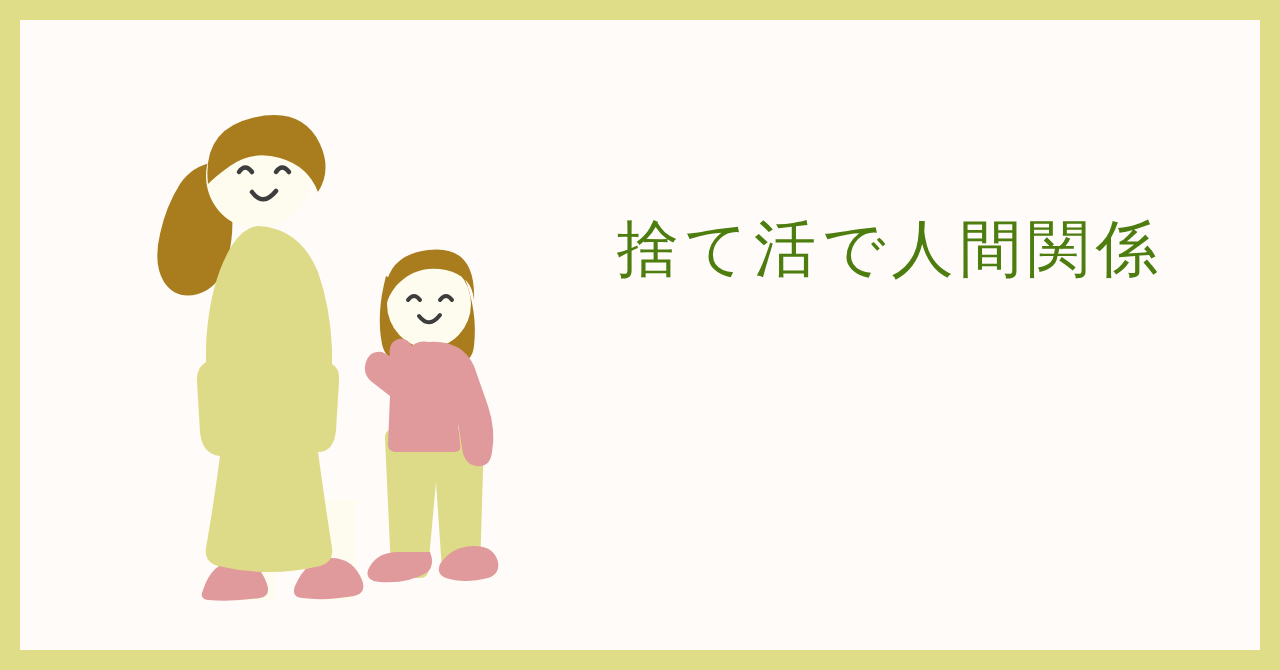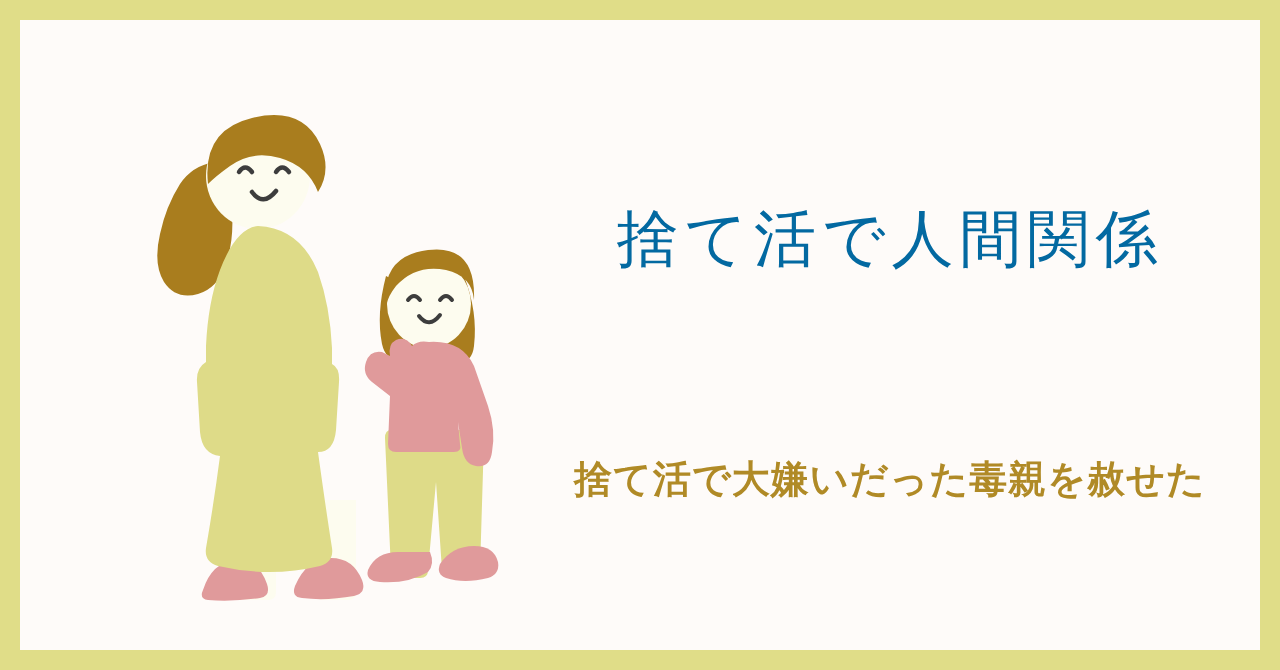--- a/index.html
+++ b/index.html
@@ -45,26 +45,27 @@
   #text-block {
     position: absolute;
     left: 500px;
     top: 150px;
     width: 760px;
     height: 380px;
   }
 
   .title-line {
     text-align: center;
-    color: #0369a1;
+    color: #4d7c0f;
     font-size: 62px;
     font-weight: 500;
     letter-spacing: 6px;
     line-height: 1.0;
     white-space: nowrap;
+    margin-top: 10px;
   }
 
   #title-line-1 {
     position: absolute;
     left: 0;
     top: 38px;
     width: 740px;
   }
 
   #title-line-2 {
@@ -189,18 +190,17 @@
         </g>
 
       </svg>
     </div>
 
     <div id="text-block">
 
       <div class="title-line" id="title-line-1">捨て活で人間関係</div>
 
 
-      <div id="subtitle">捨て活で大嫌いだった毒親を赦せた</div>
 
     </div>
 
   </div>
 </div>
 
 </body></html>

